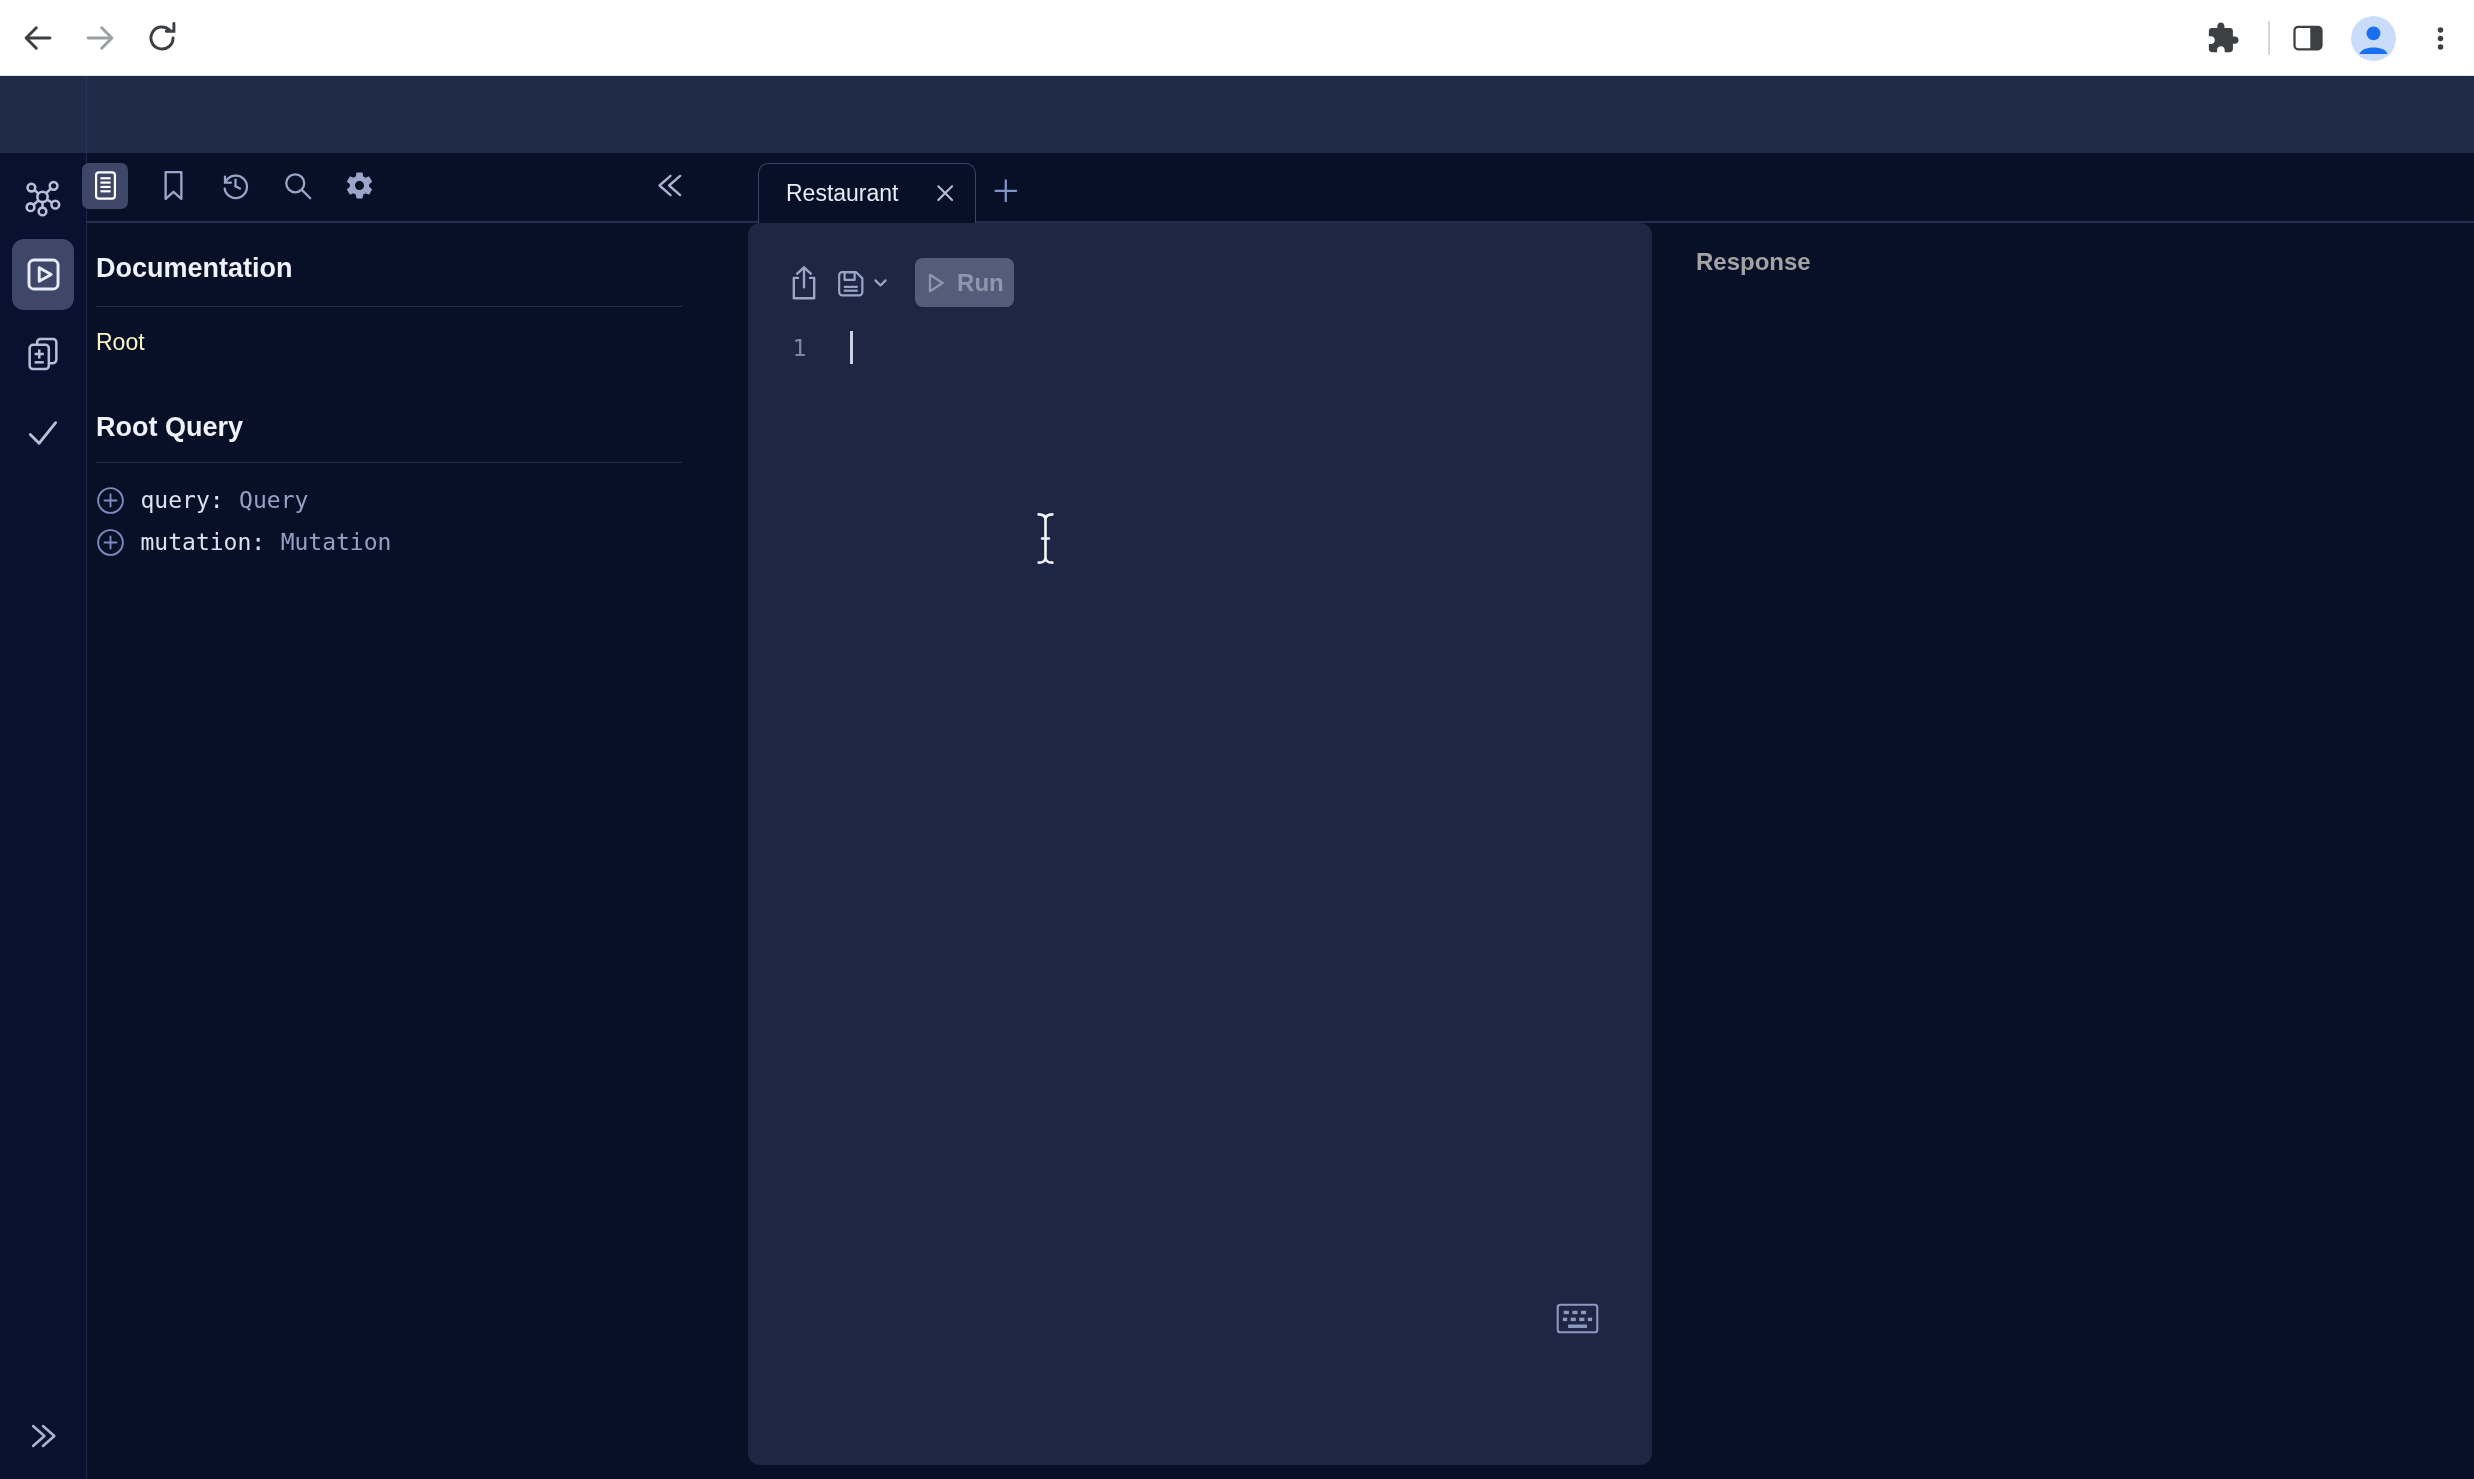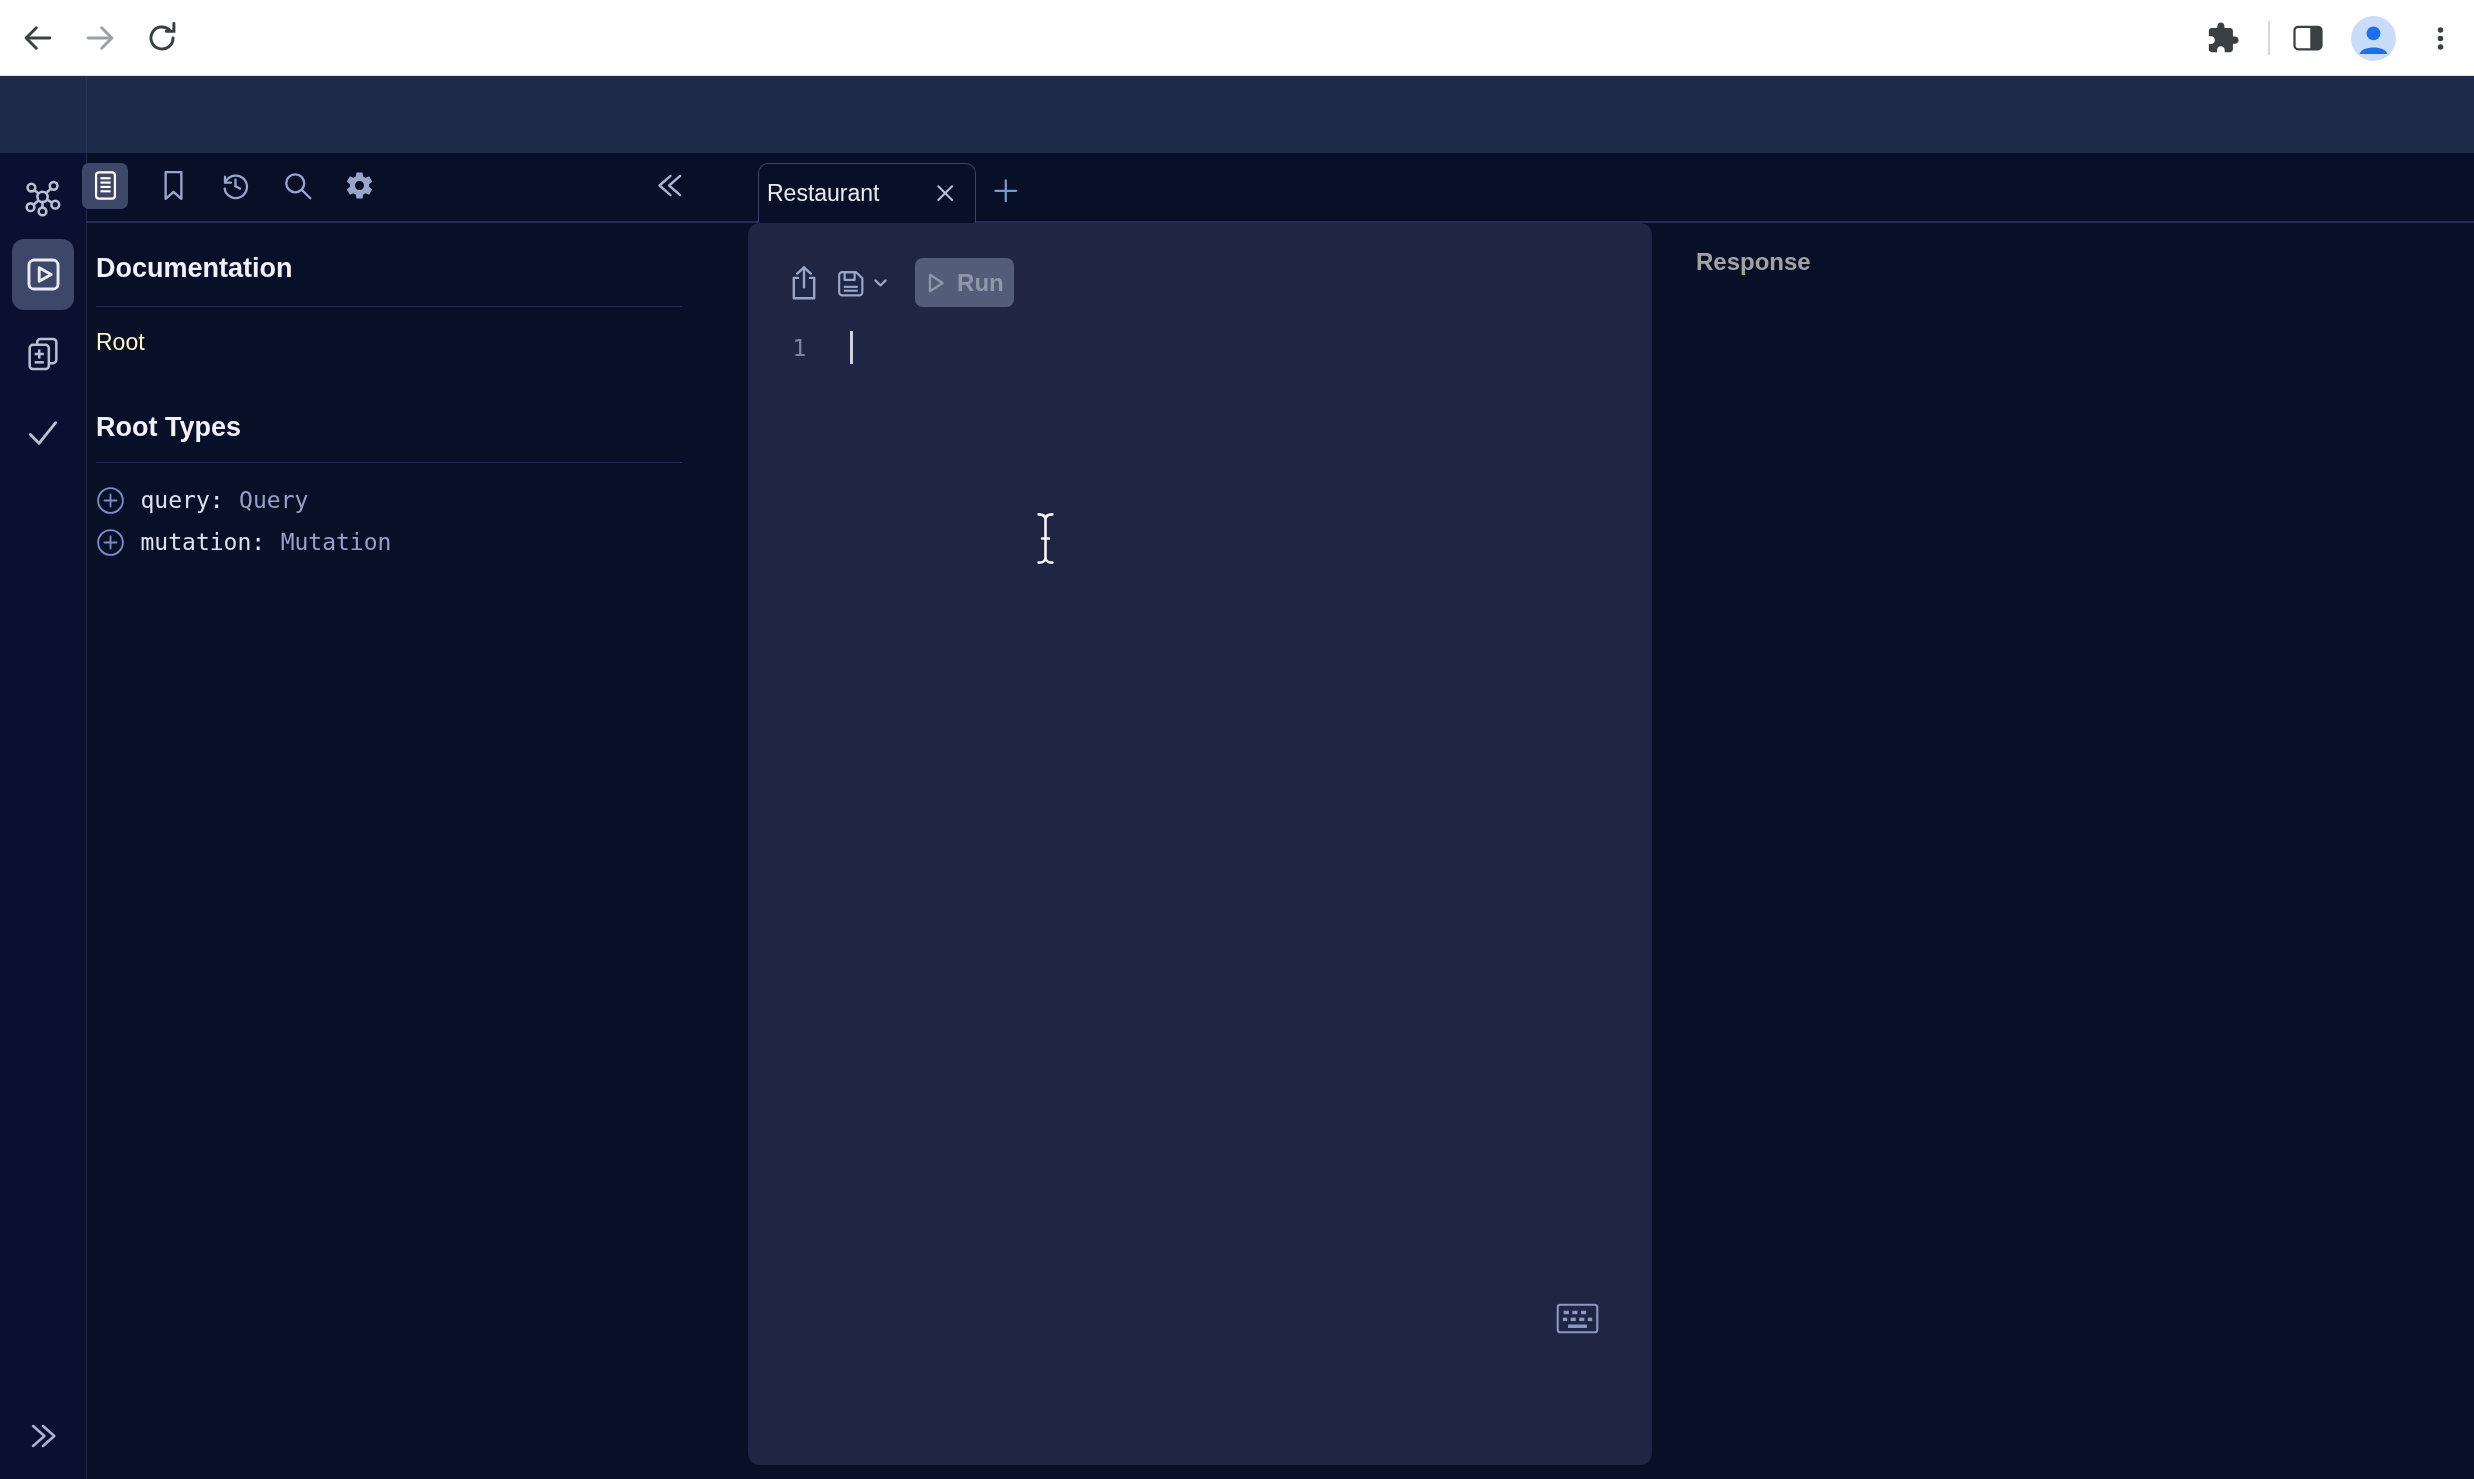--- a/index.html
+++ b/index.html
@@ -55,21 +55,21 @@
   .doc-div{position:absolute;left:25px;width:586px;height:0.9px;background:#222b49;}
   .doc-root{position:absolute;left:25px;top:176px;font-size:23px;color:#fef9c3;}
   .doc-section{position:absolute;left:25px;top:259px;font-size:27px;font-weight:bold;color:#f0f2f9;}
   .type-row{position:absolute;left:25px;height:40px;display:flex;align-items:center;gap:15.5px;}
   .plus-circle{width:29px;height:29px;flex:none;color:#7d8cc0;}
   .code{font-family:"DejaVu Sans Mono",monospace;font-size:23px;text-align:right;}
   .code-field{color:#dde2f2;}
   .code-type{color:var(--code-type);}
 
   
-  .tab{position:absolute;left:758px;top:9.5px;width:218px;height:60px;border:1.7px solid #3a4469;border-bottom:none;border-radius:10.3px 10.3px 0 0;background:var(--workspace-bg);display:flex;align-items:center;padding:0 17px 0 8px;z-index:2;}
+  .tab{position:absolute;left:758px;top:9.5px;width:218px;height:60px;border:1.7px solid #3a4469;border-bottom:none;border-radius:10.3px 10.3px 0 0;background:var(--workspace-bg);display:flex;align-items:center;padding:0 17px 0 27px;z-index:2;}
   .tab-label{flex:1;color:#e8ecf6;font-size:23px;}
   .tab-close{width:26px;height:26px;display:flex;align-items:center;justify-content:center;color:#b7bfd6;}
   .newtab{position:absolute;left:989px;top:20.7px;width:34px;height:34px;display:flex;align-items:center;justify-content:center;color:#8194c8;z-index:2;}
 
   
   .oppanel{position:absolute;left:748px;top:70px;width:904px;height:1242px;background:var(--panel-bg);border-radius:12px;z-index:2;}
   .op-header{position:absolute;left:0;right:0;top:0;height:119px;display:flex;align-items:center;padding:0 29px 0 36px;}
   .op-title{font-size:26px;font-weight:600;color:#eef1f8;flex:1;}
   .op-ic{width:40px;height:40px;display:flex;align-items:center;justify-content:center;color:var(--icon-muted);}
   .save-group{display:flex;align-items:center;margin:0 13.8px 0 8.6px;color:var(--icon-muted);}
@@ -259,21 +259,21 @@
       <div class="doc-toolbar-ic" style="left:580px">
         <svg width="33" height="33" viewBox="0 0 48 48" fill="none" stroke="#aab3cf" stroke-width="3.4" stroke-linecap="round" stroke-linejoin="round">
             <polyline points="38,10 22,24 38,38"></polyline>
             <polyline points="24,10 8,24 24,38"></polyline>
           </svg>
       </div>
 
       <div class="doc-title">Documentation</div>
       <div class="doc-div" style="top:153px"></div>
       <div class="doc-root">Root</div>
-      <div class="doc-section">Root Types</div>
+      <div class="doc-section">Root Query</div>
       <div class="doc-div" style="top:309px"></div>
 
       <div class="type-row" style="top:327px">
         <span class="plus-circle">
           <svg width="29" height="29" viewBox="0 0 34 34" fill="none" stroke="currentColor" stroke-width="2.2" stroke-linecap="round">
               <circle cx="17" cy="17" r="14.5"></circle>
               <line x1="17" y1="10" x2="17" y2="24"></line>
               <line x1="10" y1="17" x2="24" y2="17"></line>
             </svg>
         </span>

